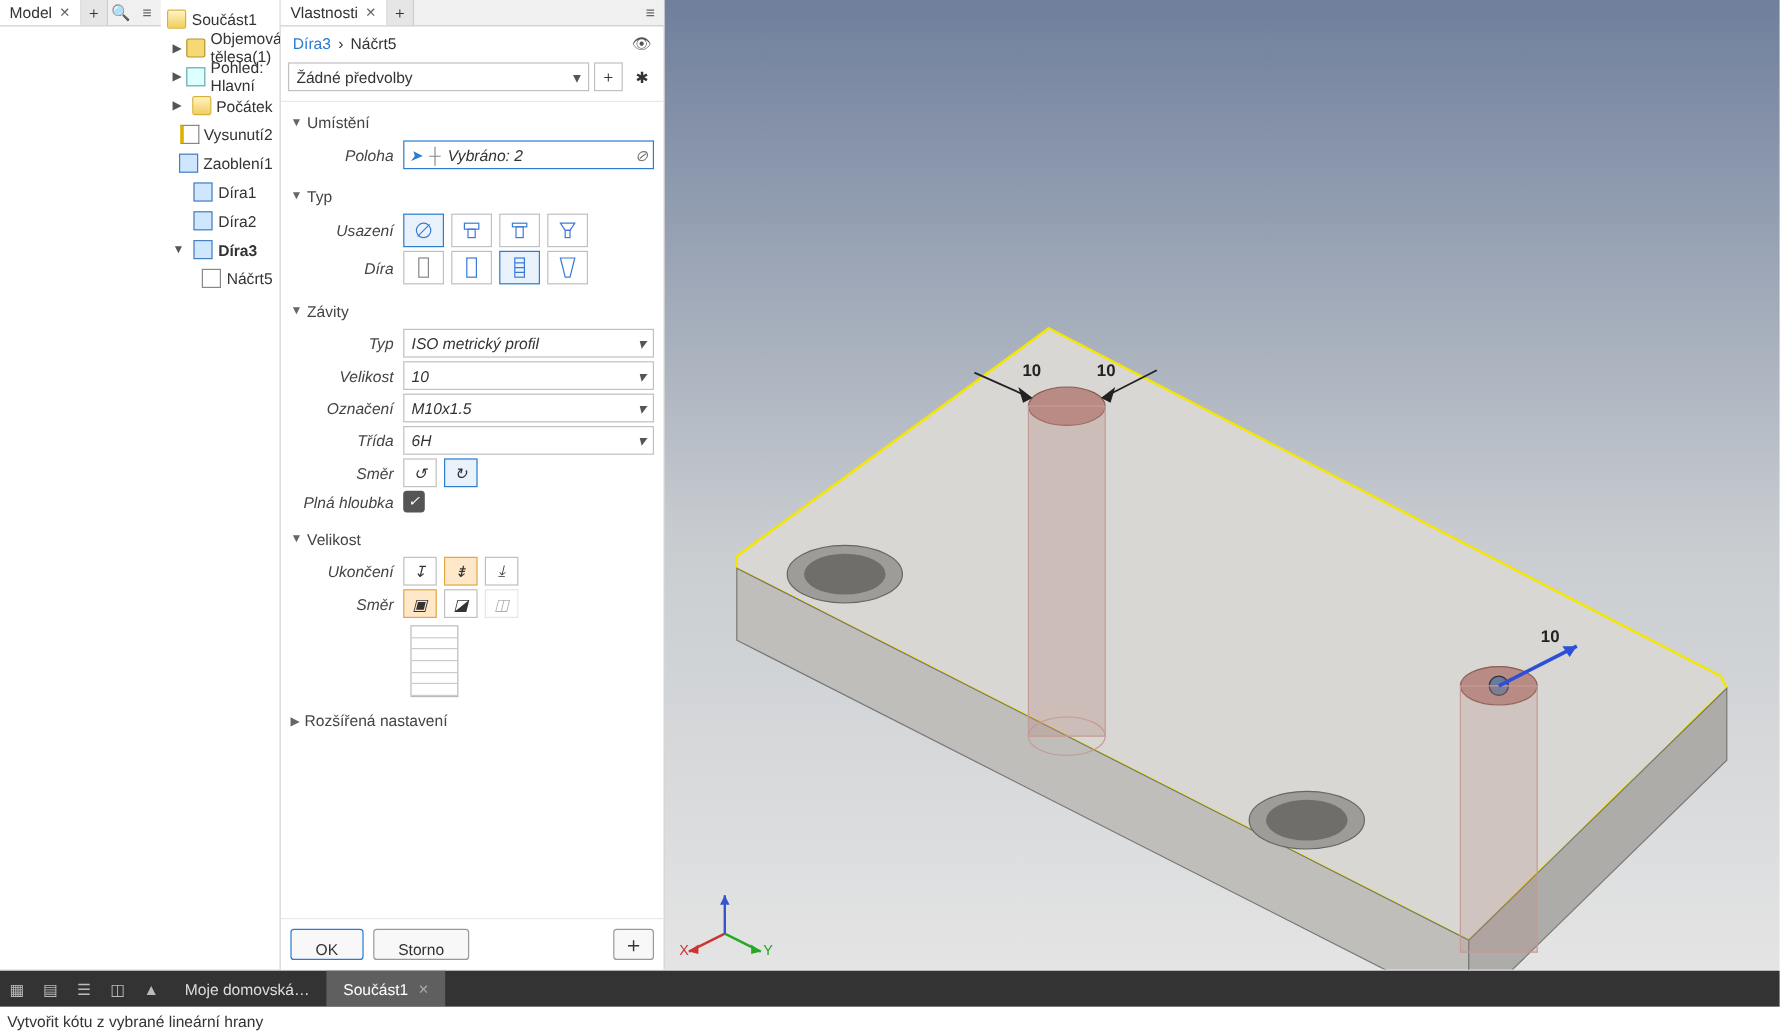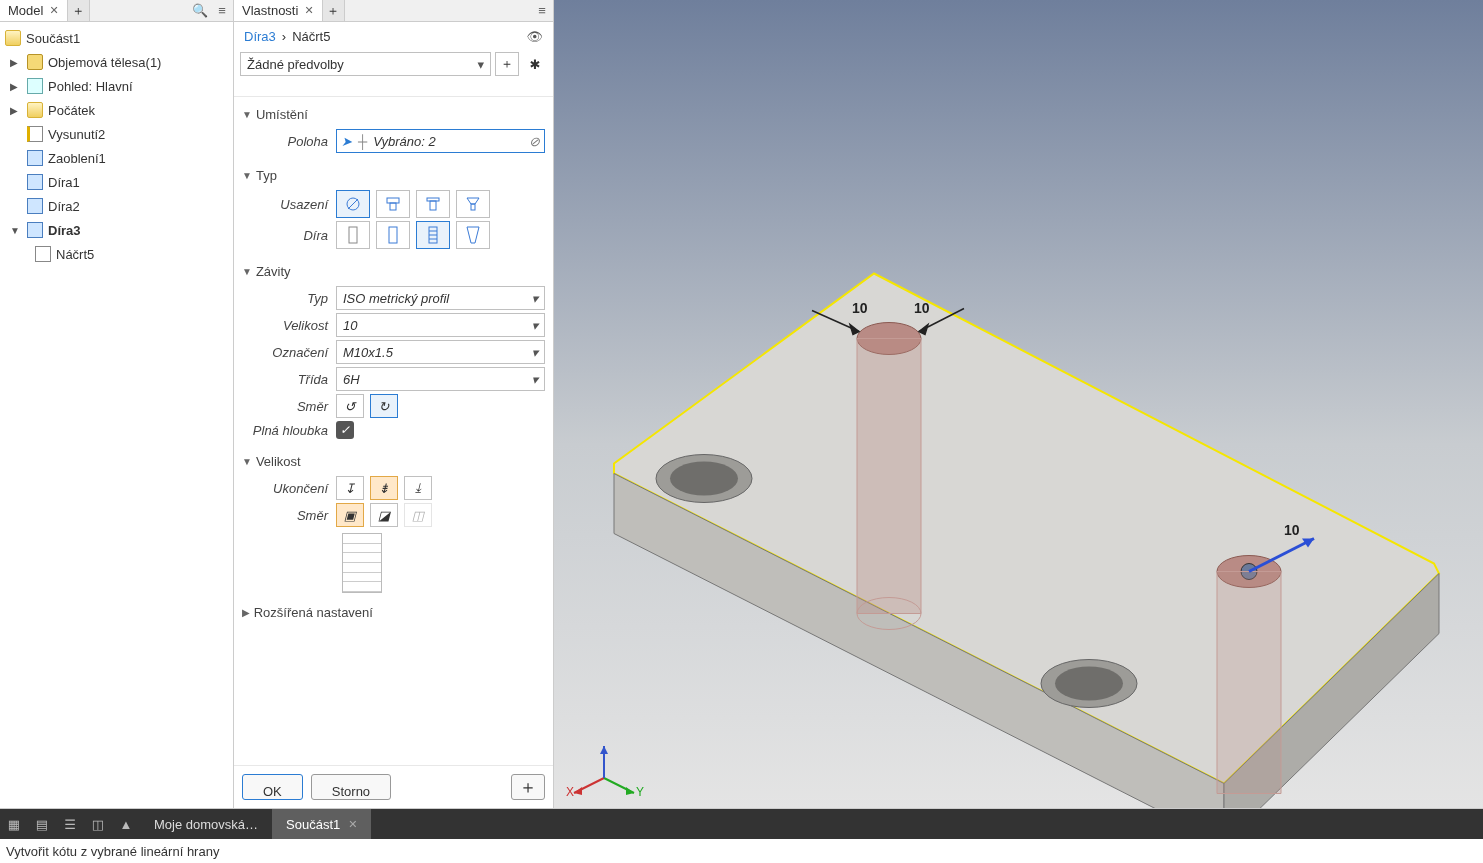--- a/index.html
+++ b/index.html
@@ -1,20 +1,20 @@
 <!DOCTYPE html>
 <html><head>
 <meta charset="utf-8">
 <style>
   * { box-sizing: border-box; margin: 0; padding: 0; font-family: "Segoe UI", Arial, sans-serif; }
   body { width: 1483px; height: 863px; overflow: hidden; font-size: 13px; color: #333; background: #fff; }
   .app { display: flex; flex-direction: column; width: 100%; height: 100%; }
   .main-row { display: flex; flex: 1; min-height: 0; border-bottom: 1px solid #ccc; }
   
-  .model-panel { width: 234px; display: flex; flex-direction: column; border-right: 1px solid #ccc; }
+  .model-panel { width: 234px; display: flex; flex-direction: row; border-right: 1px solid #ccc; }
   .panel-tabs { display: flex; align-items: center; height: 22px; background: #f0f0f0; border-bottom: 1px solid #ccc; }
   .tab { padding: 2px 8px; display: flex; align-items: center; gap: 6px; background: #fff; border-right: 1px solid #ccc; height: 100%; }
   .tab .x { color: #666; font-size: 11px; }
   .tab-plus { width: 22px; text-align: center; background: #e6e6e6; height: 100%; display:flex; align-items:center; justify-content:center; border-right:1px solid #ccc;}
   .panel-tabs .spacer { flex: 1; }
   .panel-tabs .iconbtn { width: 22px; height: 100%; display:flex; align-items:center; justify-content:center; color:#666; }
   .tree { padding: 4px 0; overflow: auto; flex: 1; }
   .tree-row { display: flex; align-items: center; height: 24px; gap: 4px; padding-right: 6px; }
   .tree-row.l0 { padding-left: 4px; }
   .tree-row.l1 { padding-left: 10px; }
@@ -27,21 +27,21 @@
   .cube { border: 1px solid #b79327; background:#f5d976; border-radius:2px;}
   .feat-ext { background:#fff; border:1px solid #888; border-left:3px solid #e0b000;}
   .feat-fil { background:#cfe6ff; border:1px solid #4a7ebf;}
   .feat-hole { background:#cfe6ff; border:1px solid #4a7ebf;}
   .feat-sketch { border:1px solid #888; background:#fff;}
   .feat-end { background:#d33; border-radius:50%;}
   
   .prop-panel { width: 320px; display:flex; flex-direction:column; border-right:1px solid #ccc; background:#fff;}
   .crumb { display:flex; align-items:center; height:28px; padding:0 10px; gap:6px;}
   .crumb a { color:#2b7cd3; text-decoration:none;}
-  .preset-row { display:flex; align-items:flex-end; gap:4px; padding: 2px 6px 20px 6px; border-bottom:1px solid #e8e8e8;}
+  .preset-row { display:flex; align-items:flex-end; gap:4px; padding: 2px 6px 8px 6px; border-bottom:1px solid #e8e8e8;}
   .combo { border:1px solid #c0c0c0; background:#fff; height:24px; display:flex; align-items:center; padding:0 6px; flex:1;}
   .combo .arrow { margin-left:auto; color:#555;}
   .sqbtn { width:24px; height:24px; border:1px solid #c0c0c0; background:#fff; display:flex; align-items:center; justify-content:center; }
   .section { padding: 6px 8px 2px 8px; }
   .sec-head { display:flex; align-items:center; gap:4px; color:#444; padding: 4px 0; }
   .sec-head .tri { color:#666; font-size:10px; }
   .row { display:flex; align-items:center; margin: 3px 0; font-style: italic; }
   .row .lbl { width: 94px; text-align:right; padding-right: 8px; color:#444; }
   .pick-field { flex:1; border:1px solid #2b7cd3; height:24px; display:flex; align-items:center; padding:0 4px; gap:6px; background:#fff;}
   .pick-field .cursor { color:#2b7cd3; }

